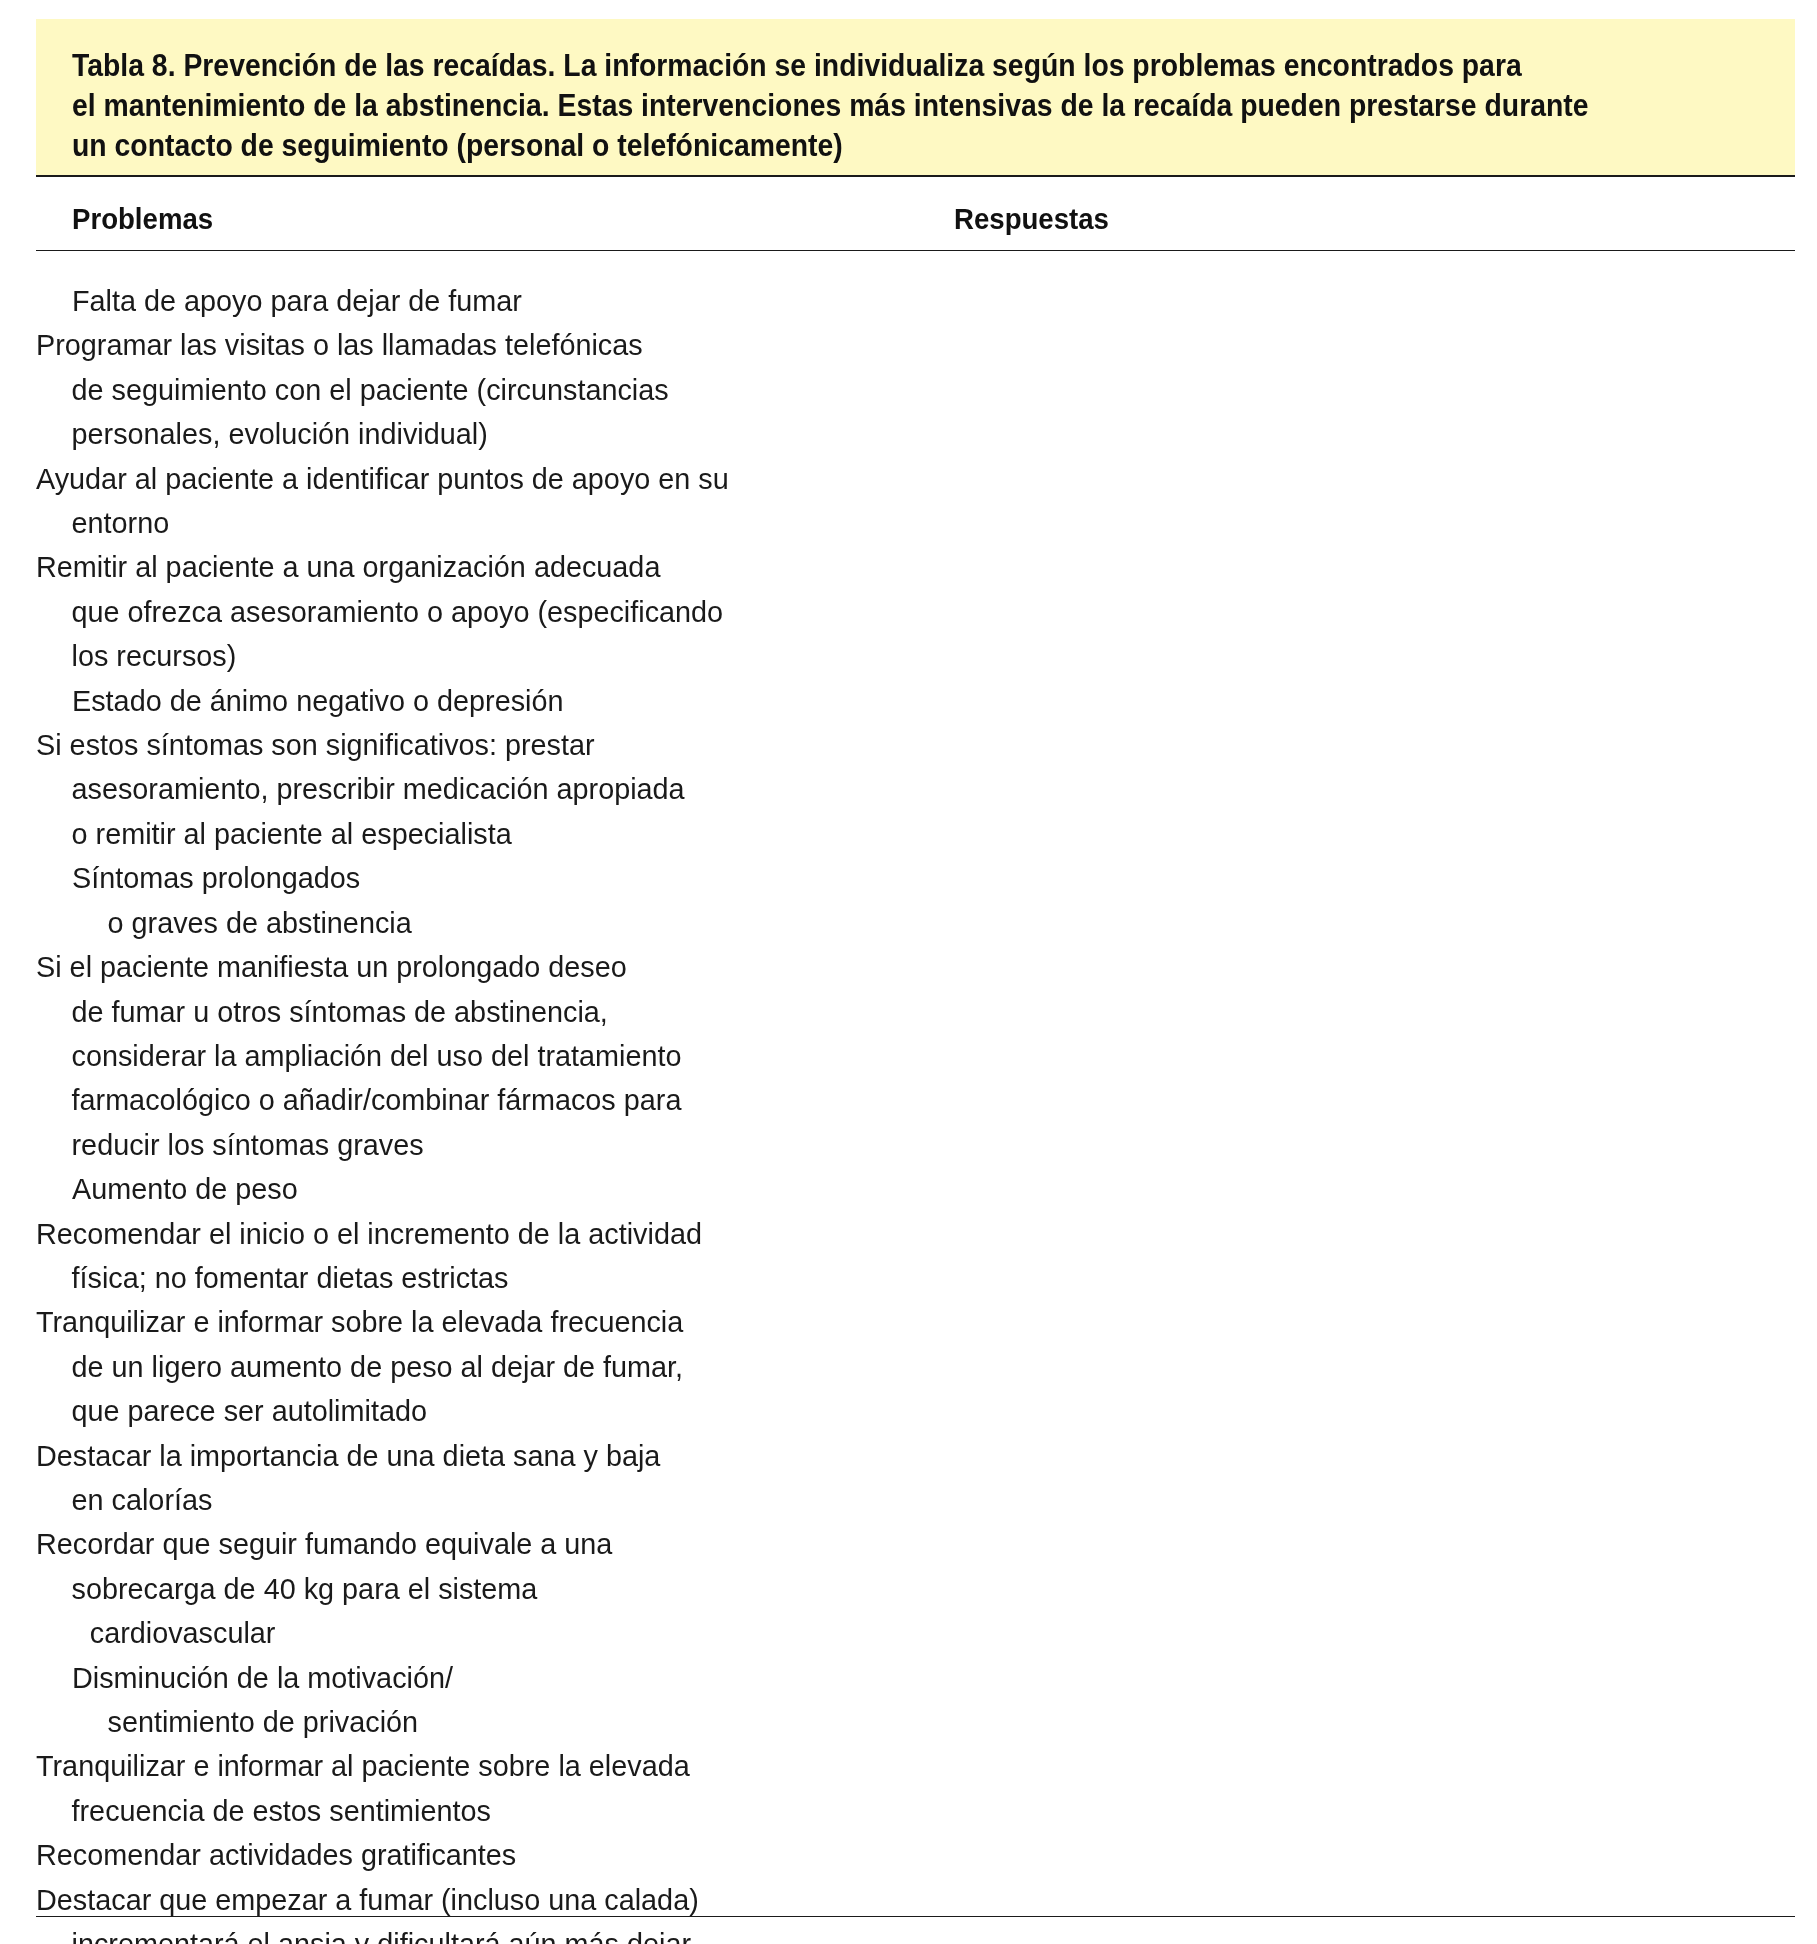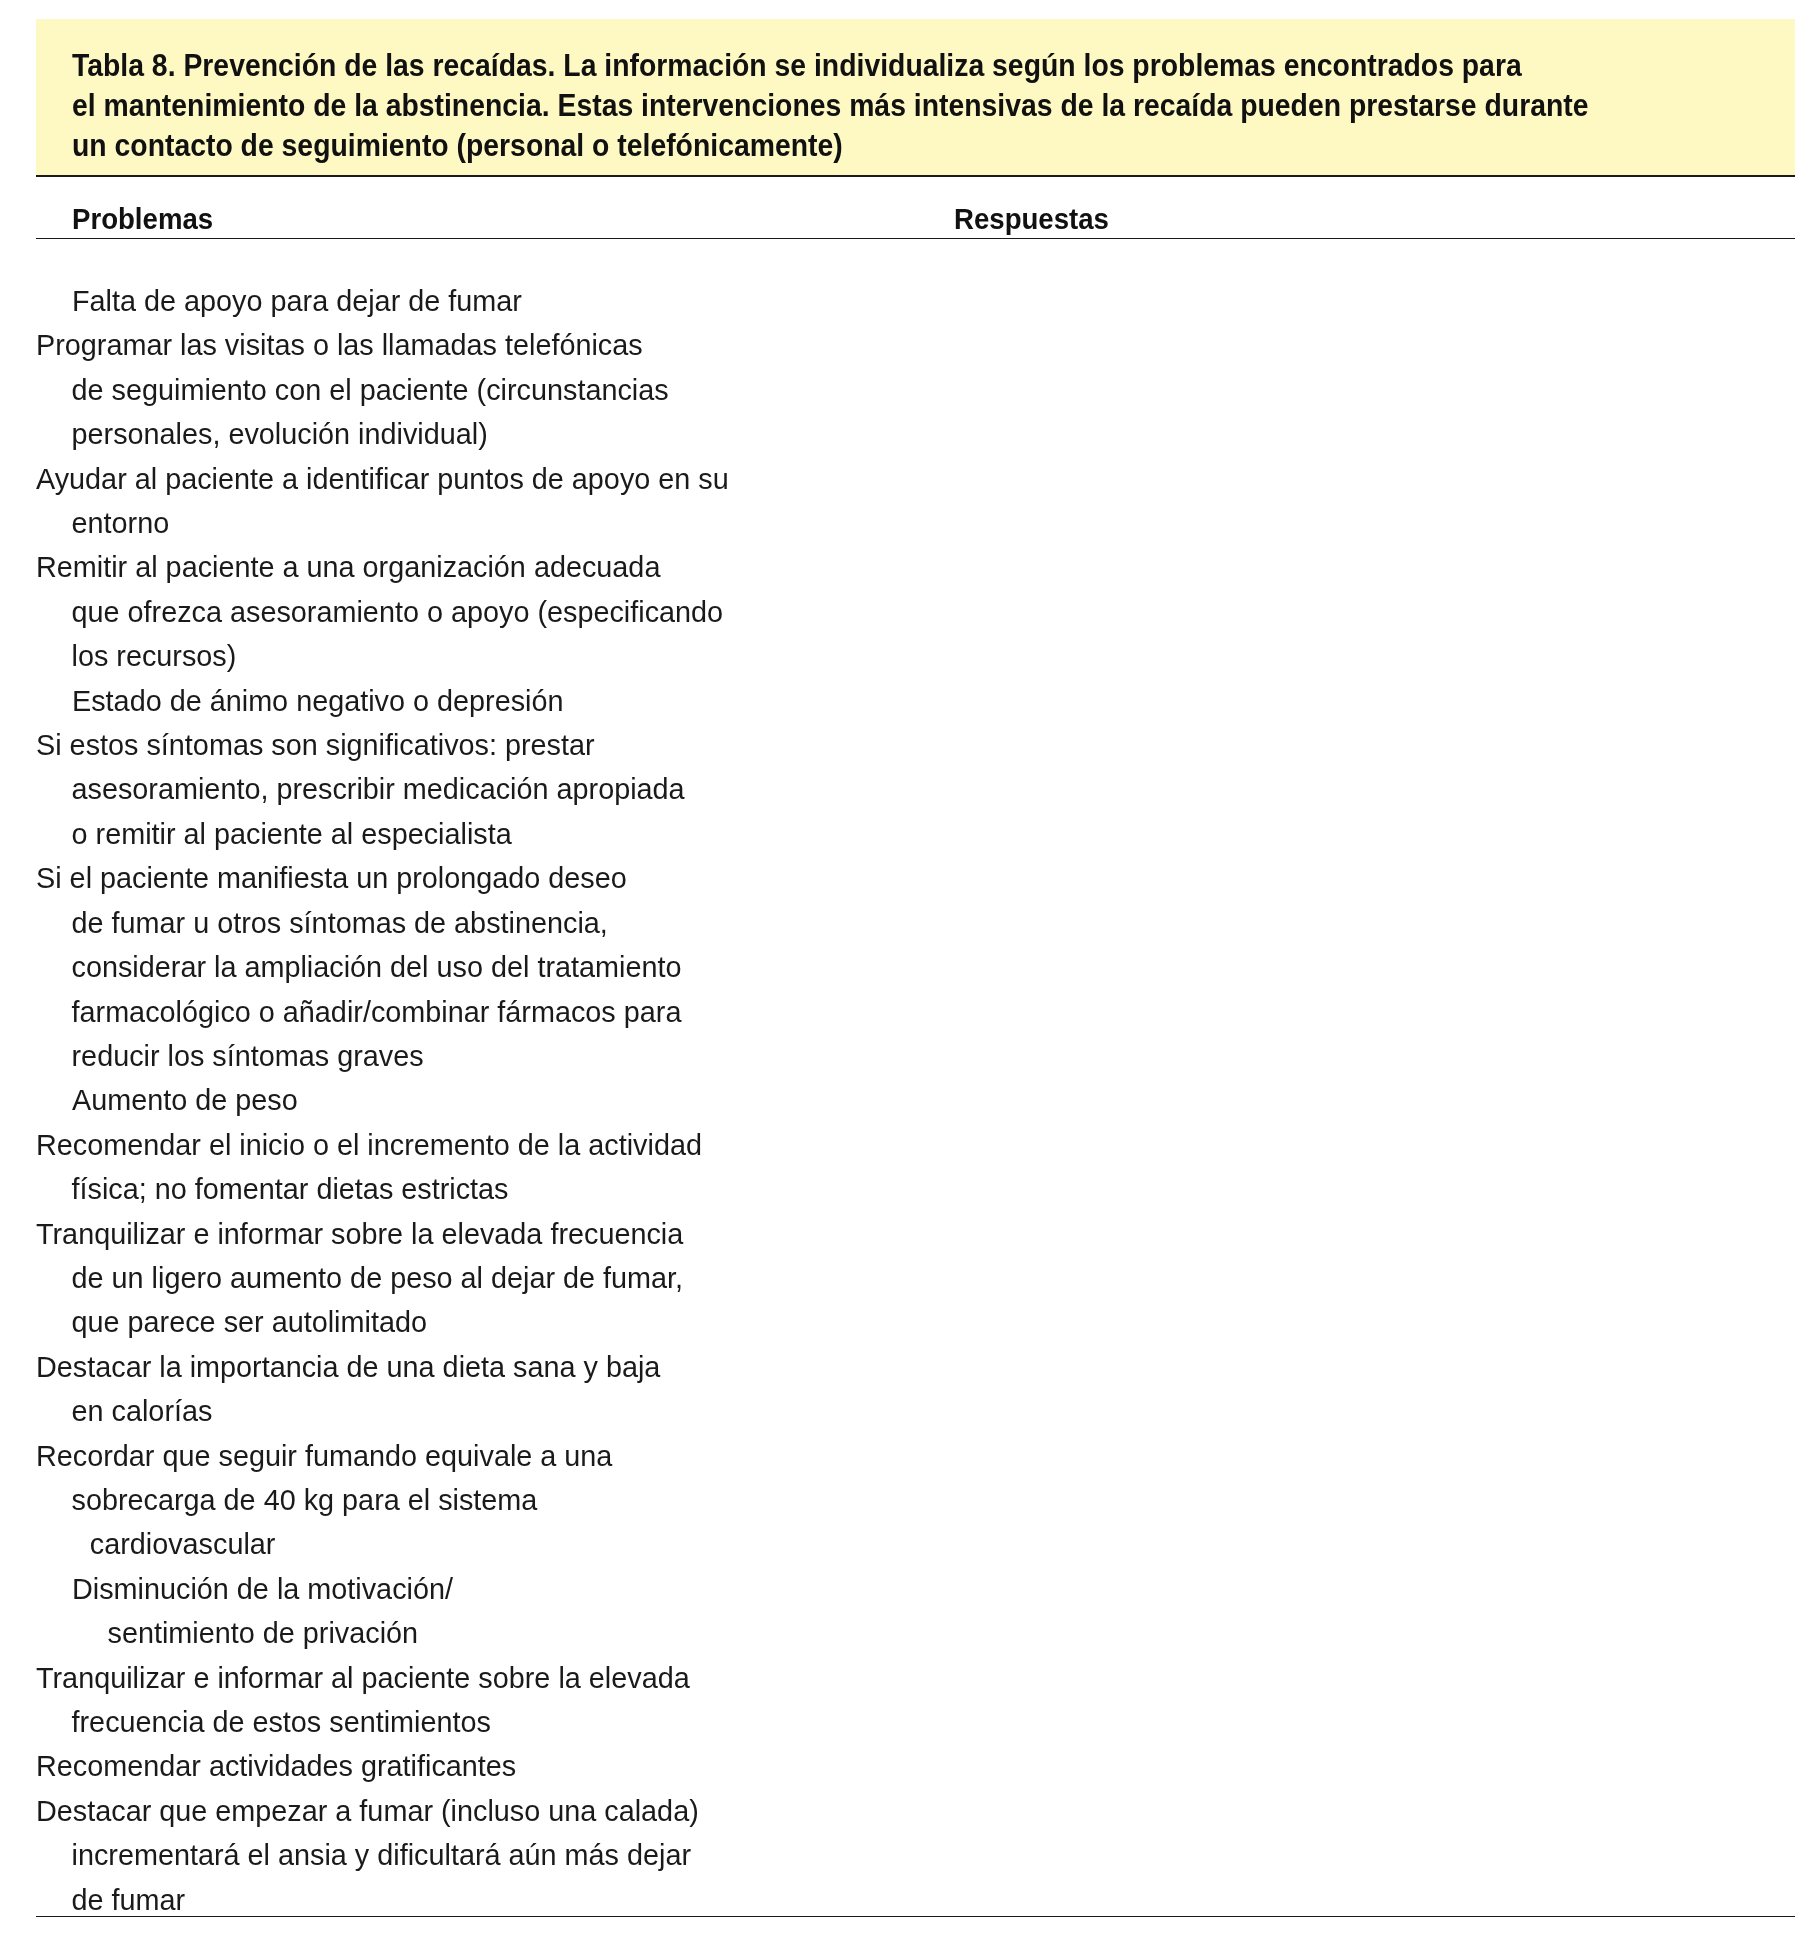--- a/index.html
+++ b/index.html
@@ -3,21 +3,21 @@
 <meta charset="utf-8">
 <style>
   html, body { margin: 0; padding: 0; background: #ffffff; }
   body { width: 1817px; height: 1944px; position: relative; overflow: hidden;
          font-family: "Liberation Sans", "DejaVu Sans", sans-serif; color: #1a1a1a; }
   .caption { position: absolute; left: 36px; top: 19px; width: 1759px; height: 158px;
              background: #fef9c3; border-bottom: 2px solid #1a1a1a; box-sizing: border-box; }
   .caption-lines { position: absolute; left: 36px; top: 26px; }
   .caption-line { font-weight: bold; font-size: 30.5px; line-height: 40px; white-space: nowrap;
                   color: #111; transform: scaleX(0.93); transform-origin: left center; }
-  .head { position: absolute; left: 36px; top: 177px; width: 1759px; height: 62px;
+  .head { position: absolute; left: 36px; top: 177px; width: 1759px; height: 74px;
           border-bottom: 1.5px solid #1a1a1a; box-sizing: border-box; }
   .head-cell { position: absolute; top: 24px; font-weight: bold; font-size: 30px; line-height: 36px;
                transform: scaleX(0.92); transform-origin: left center; color: #111; }
   .body { position: absolute; left: 36px; top: 255px; width: 1759px; height: 1662px;
           border-bottom: 1.5px solid #1a1a1a; box-sizing: border-box; padding-top: 24px; }
   .row { position: relative; display: flex; flex-direction: column; }
   .col-prob { width: 882px; padding-left: 36px; box-sizing: border-box; }
   .col-resp { flex: 1; }
   .line { font-size: 30px; line-height: 44.4px; white-space: nowrap; color: #1a1a1a;
           transform: scaleX(0.96); transform-origin: left center; }
@@ -68,20 +68,24 @@
       </div>
       <div class="col-resp">
         <div>
           <div class="line">Si estos síntomas son significativos: prestar</div>
           <div class="line indent">asesoramiento, prescribir medicación apropiada</div>
           <div class="line indent">o remitir al paciente al especialista</div>
         </div>
       </div>
     </div>
     <div class="row">
+      <div class="col-prob">
+        <div class="line">Síntomas prolongados</div>
+        <div class="line indent">o graves de abstinencia</div>
+      </div>
       <div class="col-resp">
         <div>
           <div class="line">Si el paciente manifiesta un prolongado deseo</div>
           <div class="line indent">de fumar u otros síntomas de abstinencia,</div>
           <div class="line indent">considerar la ampliación del uso del tratamiento</div>
           <div class="line indent">farmacológico o añadir/combinar fármacos para</div>
           <div class="line indent">reducir los síntomas graves</div>
         </div>
       </div>
     </div>

